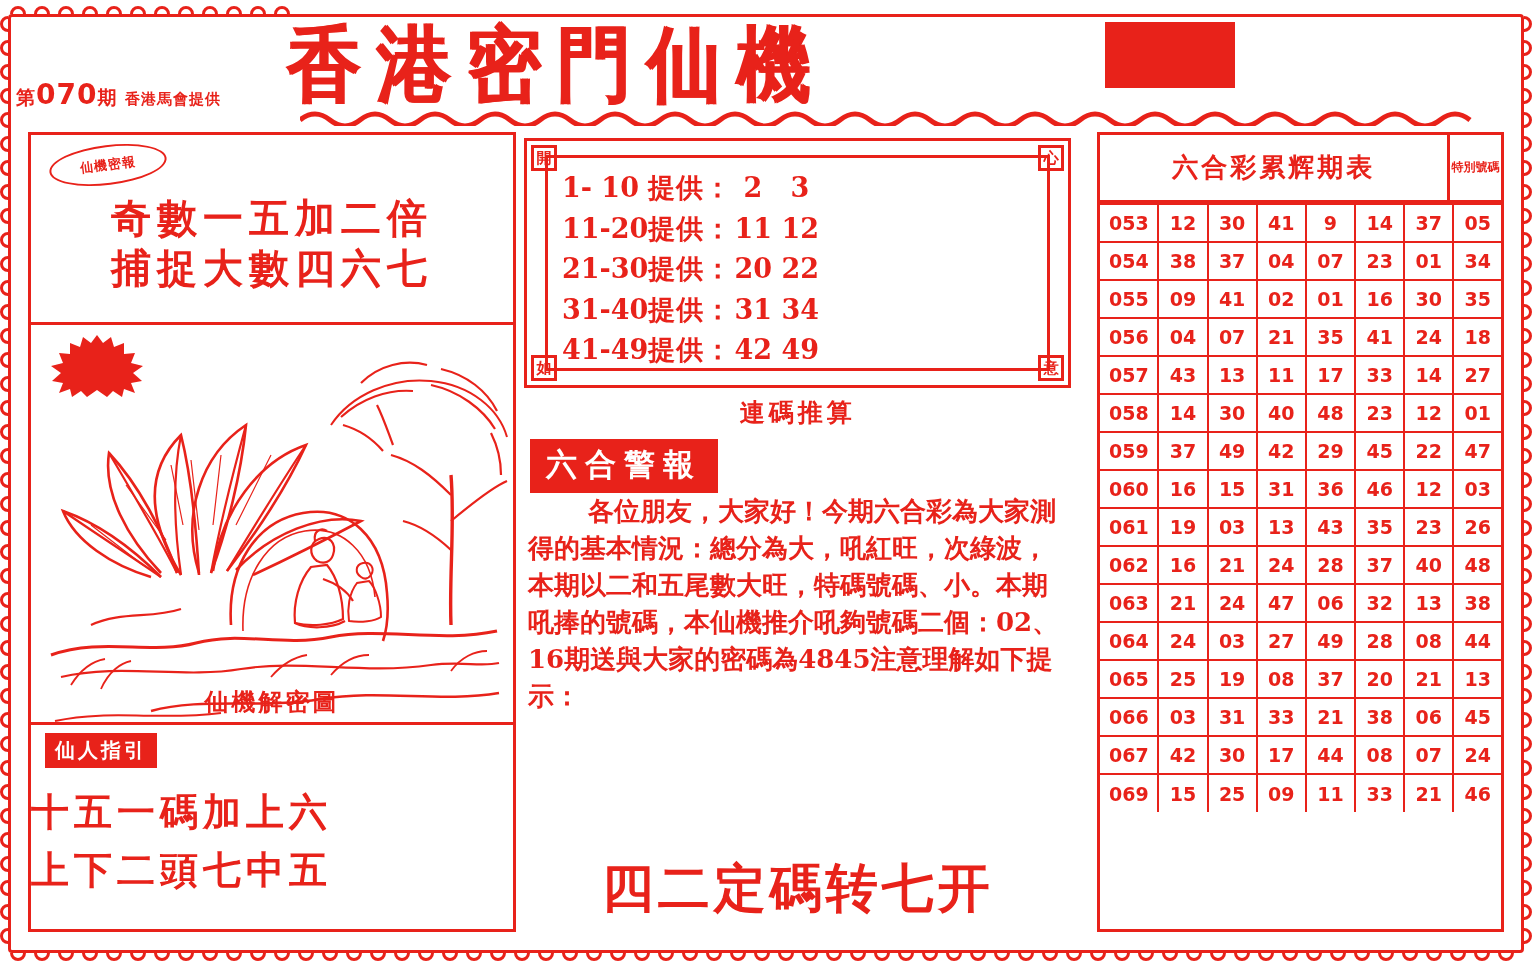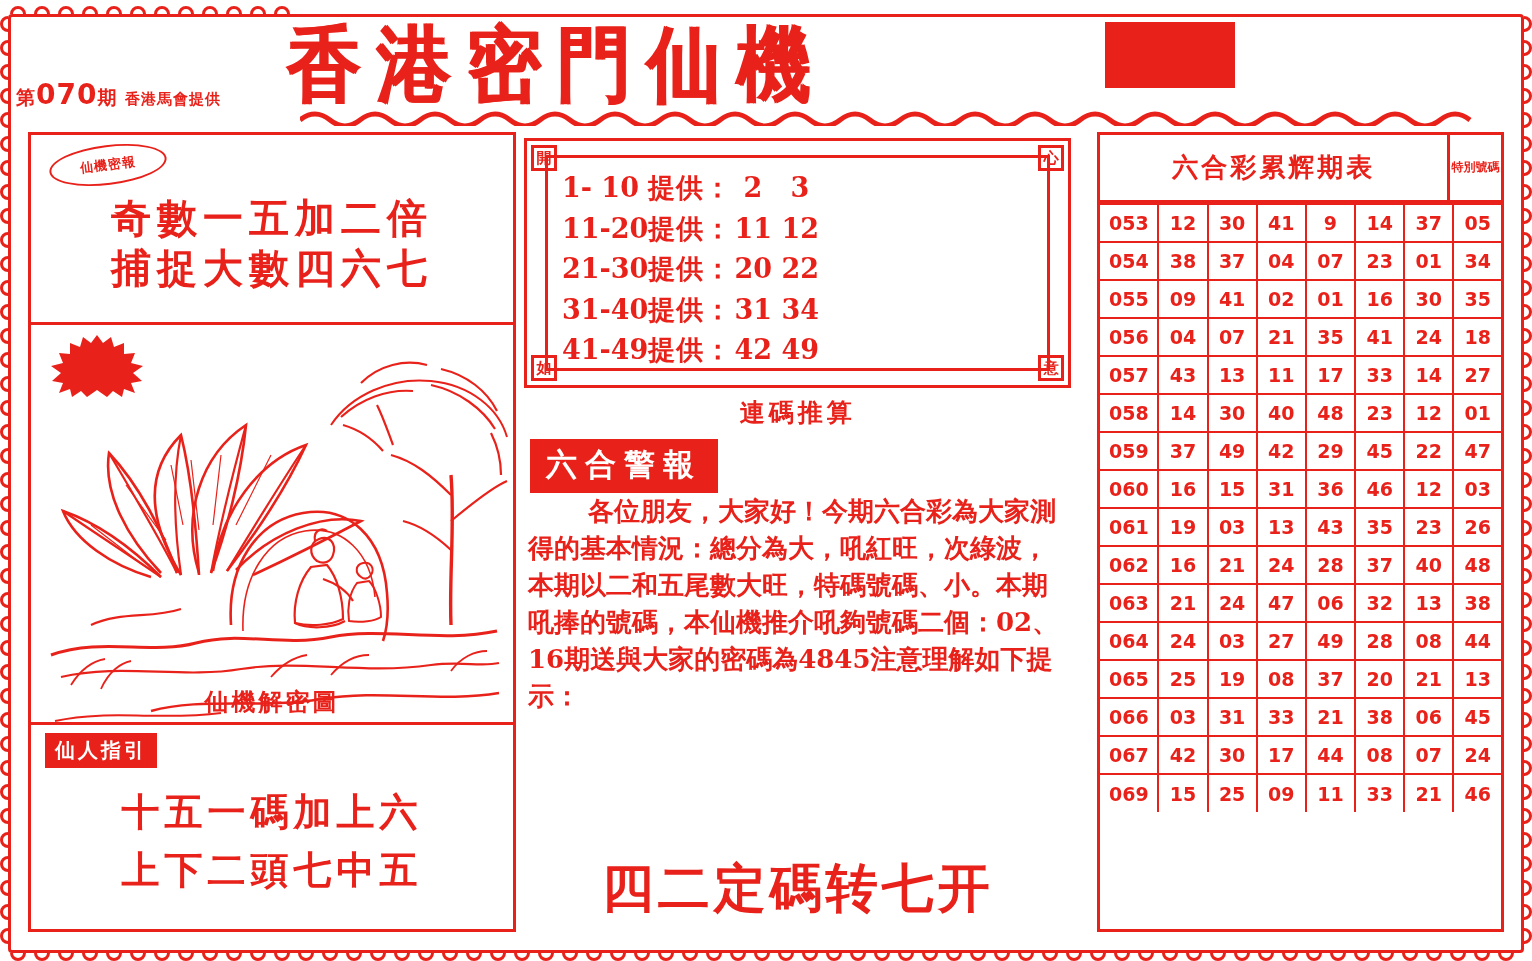--- a/index.html
+++ b/index.html
@@ -120,21 +120,21 @@
   }
 
   .lc-bottom { height: 180px; position: relative; }
   .ribbon {
     position: absolute; left: 14px; top: 8px;
     background: #e8221a; color: #fff;
     font-size: 20px; font-weight: bold;
     padding: 4px 10px; letter-spacing: 3px;
   }
   .lc-b1, .lc-b2 {
-    position: absolute; left: 0; width: 100%; text-align: center;
+    position: absolute; left: 0; width: 100%; text-align: left;
     font-size: 38px; font-weight: bold;
     font-family: "DejaVu Serif", serif;
     letter-spacing: 5px;
   }
   .lc-b1 { top: 62px; }
   .lc-b2 { top: 120px; }
 
   
   .mid-box {
     position: relative;

